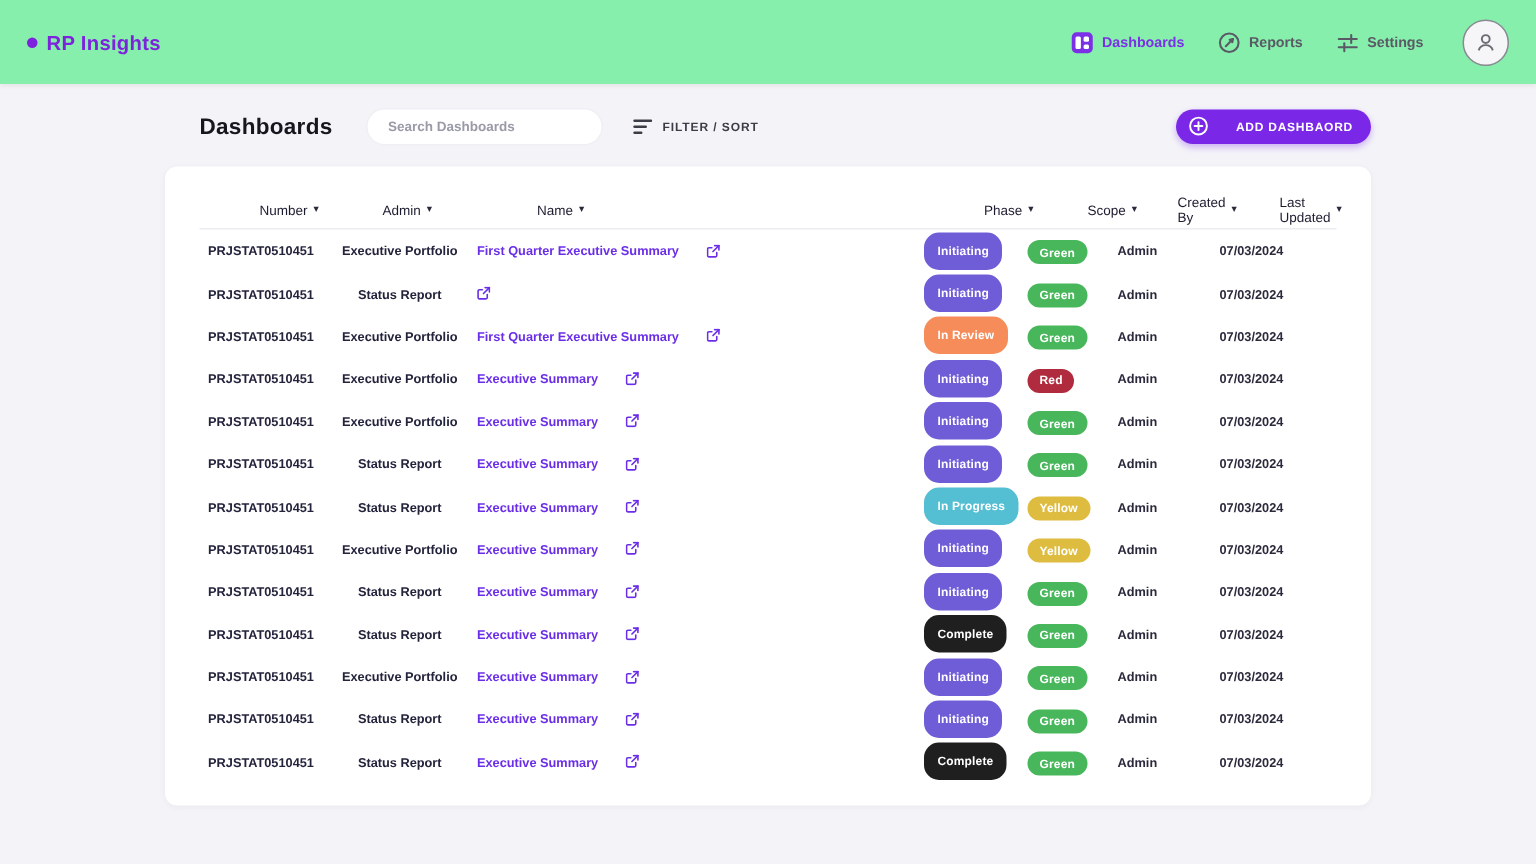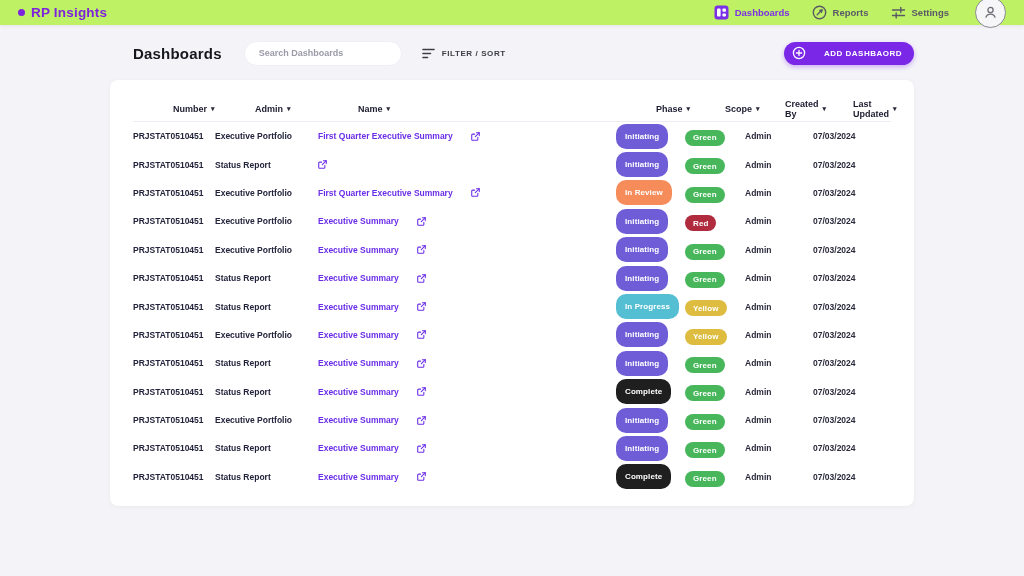--- a/index.html
+++ b/index.html
@@ -1,20 +1,20 @@
 <!DOCTYPE html>
 <html><head>
 <meta charset="utf-8">
 <style>
   * { margin:0; padding:0; box-sizing:border-box; }
   html,body { width:1024px; height:576px; overflow:hidden; }
   body { font-family:"Liberation Sans", sans-serif; background:#f4f4f8; color:#23233c; }
 
   
-  .navbar { height:25px; background:#bef264; display:flex; align-items:center;
+  .navbar { height:56px; background:#86efac; display:flex; align-items:center;
             justify-content:space-between; padding:0 18px 0 18px;
             box-shadow:0 1px 3px rgba(20,20,50,.08); position:relative; z-index:5; }
   .brand { display:flex; align-items:center; gap:6px; cursor:pointer; }
   .brand-dot { width:7px; height:7px; border-radius:50%; background:#7d22dd; }
   .brand-name { font-size:13.5px; font-weight:700; color:#7d22dd; letter-spacing:.2px; }
   .nav-right { display:flex; align-items:center; gap:22px; }
   .nav-item { display:flex; align-items:center; gap:6px; cursor:pointer; text-decoration:none; }
   .nav-item .lbl { font-size:9.5px; font-weight:700; color:#5a5a66; }
   .nav-item.active .lbl { color:#7b2fe6; }
   .avatar { width:31px; height:31px; border-radius:50%; border:1.6px solid #8a8a92;
@@ -36,25 +36,25 @@
              border:none; color:#fff; height:23px; padding:0 12px 0 8px; border-radius:12px;
              font-size:8px; font-weight:700; letter-spacing:.5px; cursor:pointer;
              font-family:"Liberation Sans", sans-serif; box-shadow:0 2px 5px rgba(123,39,232,.35); }
 
   
   .card { margin-top:13px; background:#fff; border-radius:8px; height:426px;
           padding:16px 23px 20px; box-shadow:0 1px 4px rgba(20,20,60,.05); }
   .grid-row { display:grid; grid-template-columns:82px 103px 298px 69px 60px 68px 1fr;
               align-items:center; }
   .thead { height:26px; border-bottom:1px solid #ececf2; }
-  .th { display:flex; align-items:center; gap:4px; font-size:9px; font-weight:700;
+  .th { display:flex; align-items:center; gap:4px; font-size:9px; font-weight:400;
         color:#1c1c30; cursor:pointer;padding-left:40px; }
   .caret { font-size:7px; color:#2a2a3a; line-height:1; }
   .trow { height:28.4px; }
-  .td-num, .td-type { font-size:8.5px; font-weight:700; color:#23233c; }
+  .td-num, .td-type { font-size:8.5px; font-weight:700; color:#23233c;text-align:center; }
   .td-link { display:flex; align-items:center; gap:18px; font-size:8.5px; font-weight:700;
              color:#6b2ee8; text-decoration:none; cursor:pointer; }
   .td-plain { font-size:8.5px; font-weight:600; color:#2a2a3c; }
   .badge { display:inline-block; color:#fff; font-size:8px; font-weight:700;
            padding:8px 9px; border-radius:10px; letter-spacing:.1px; }
   .badge.scope { padding:3.5px 8px; }
   svg { display:block; }
 </style>
 </head>
 <body>

